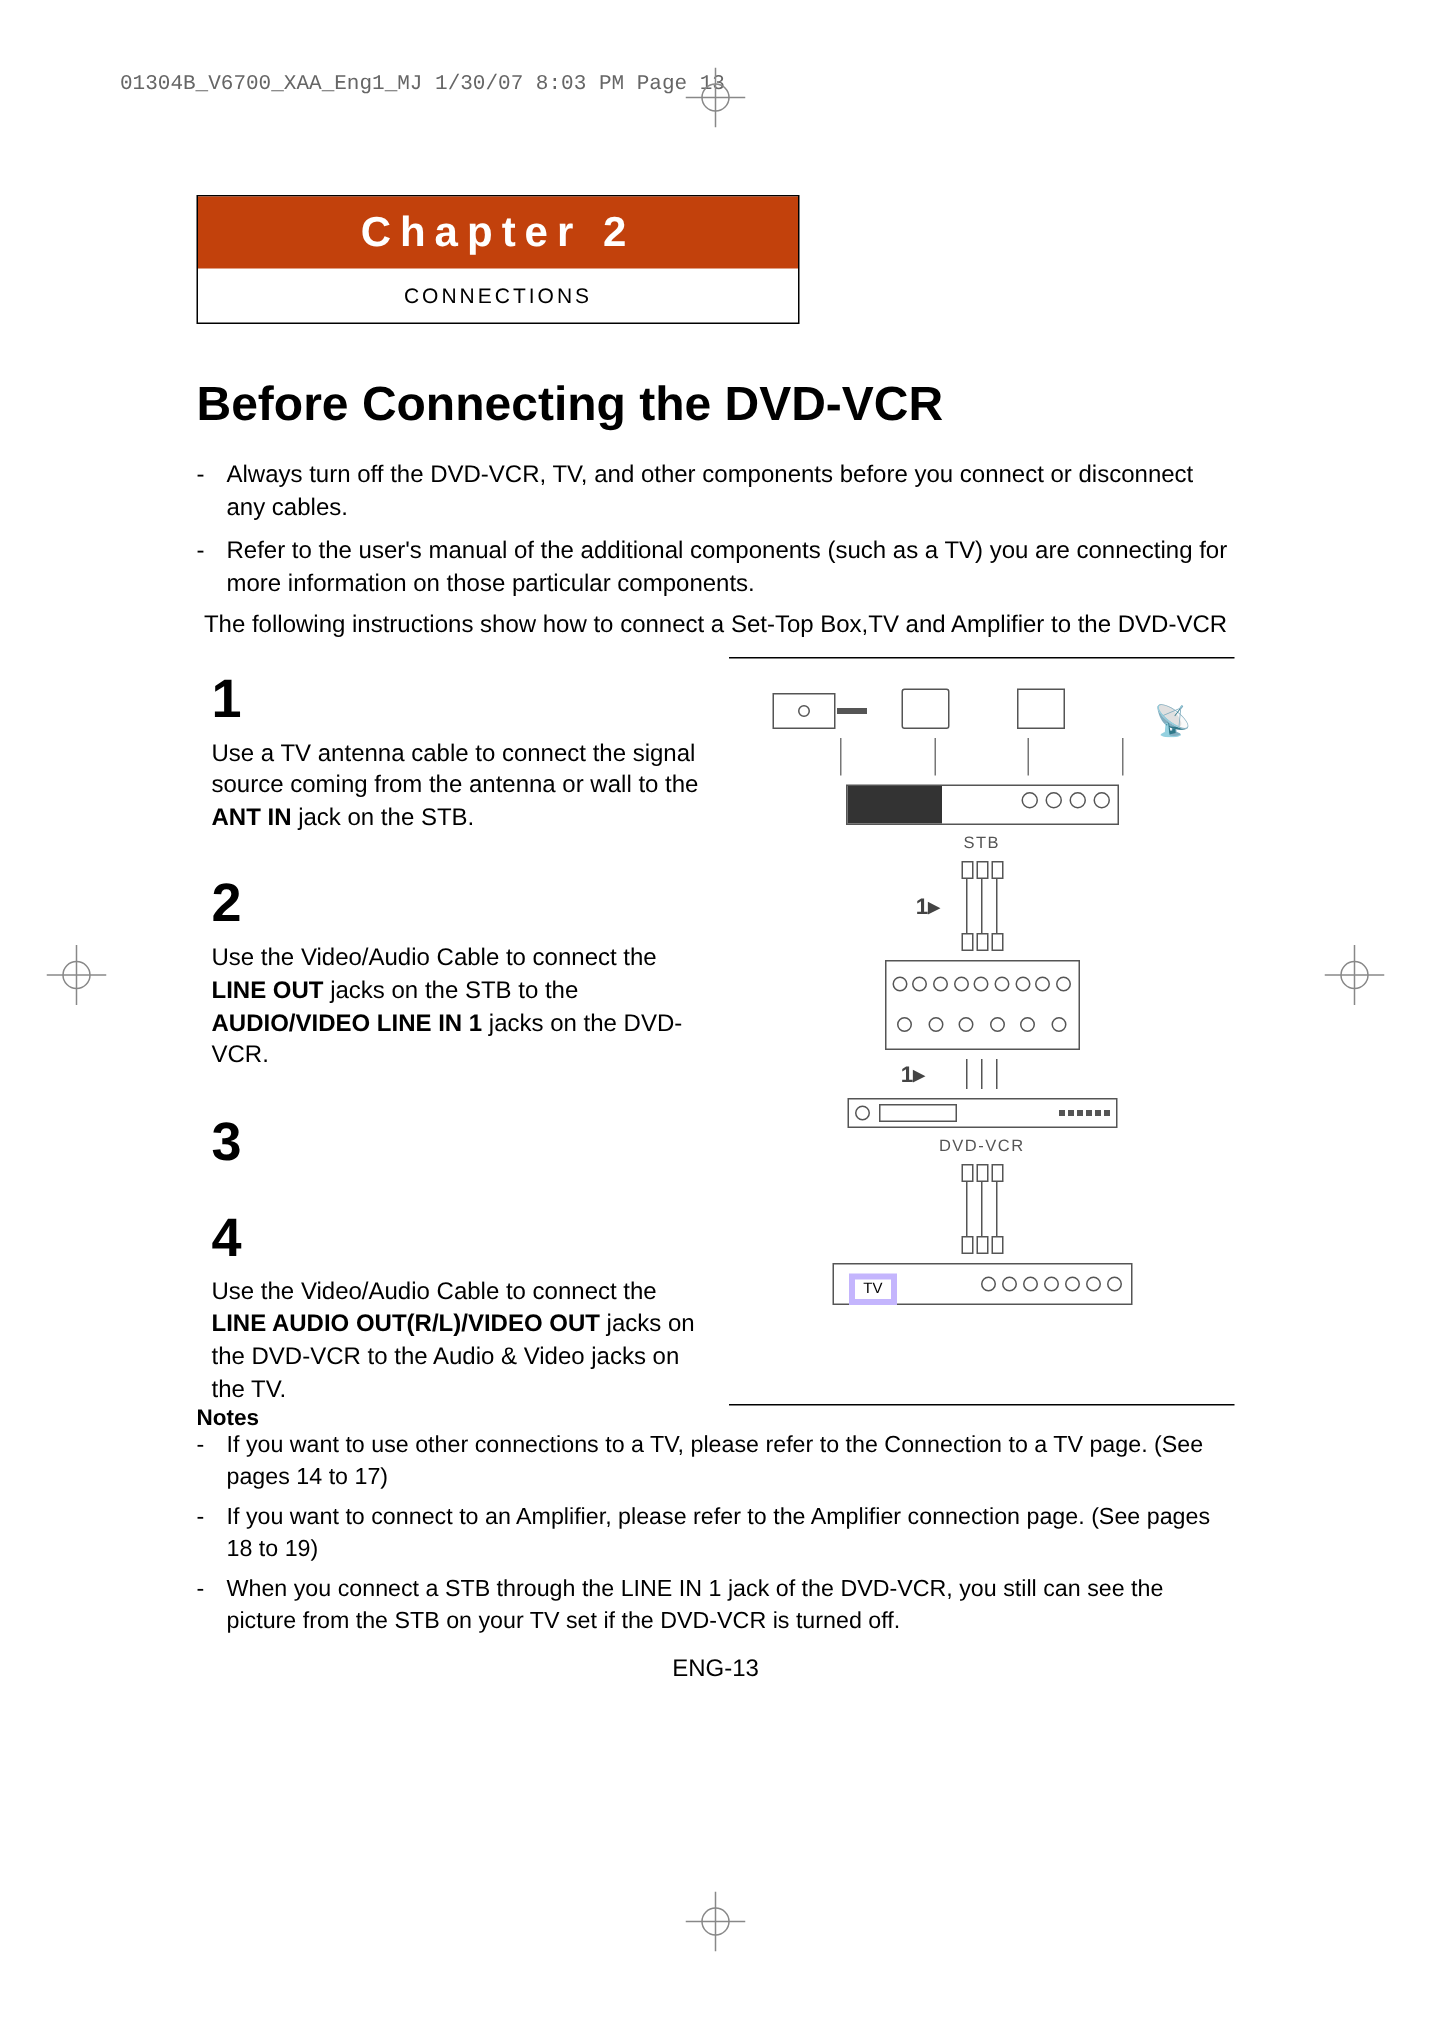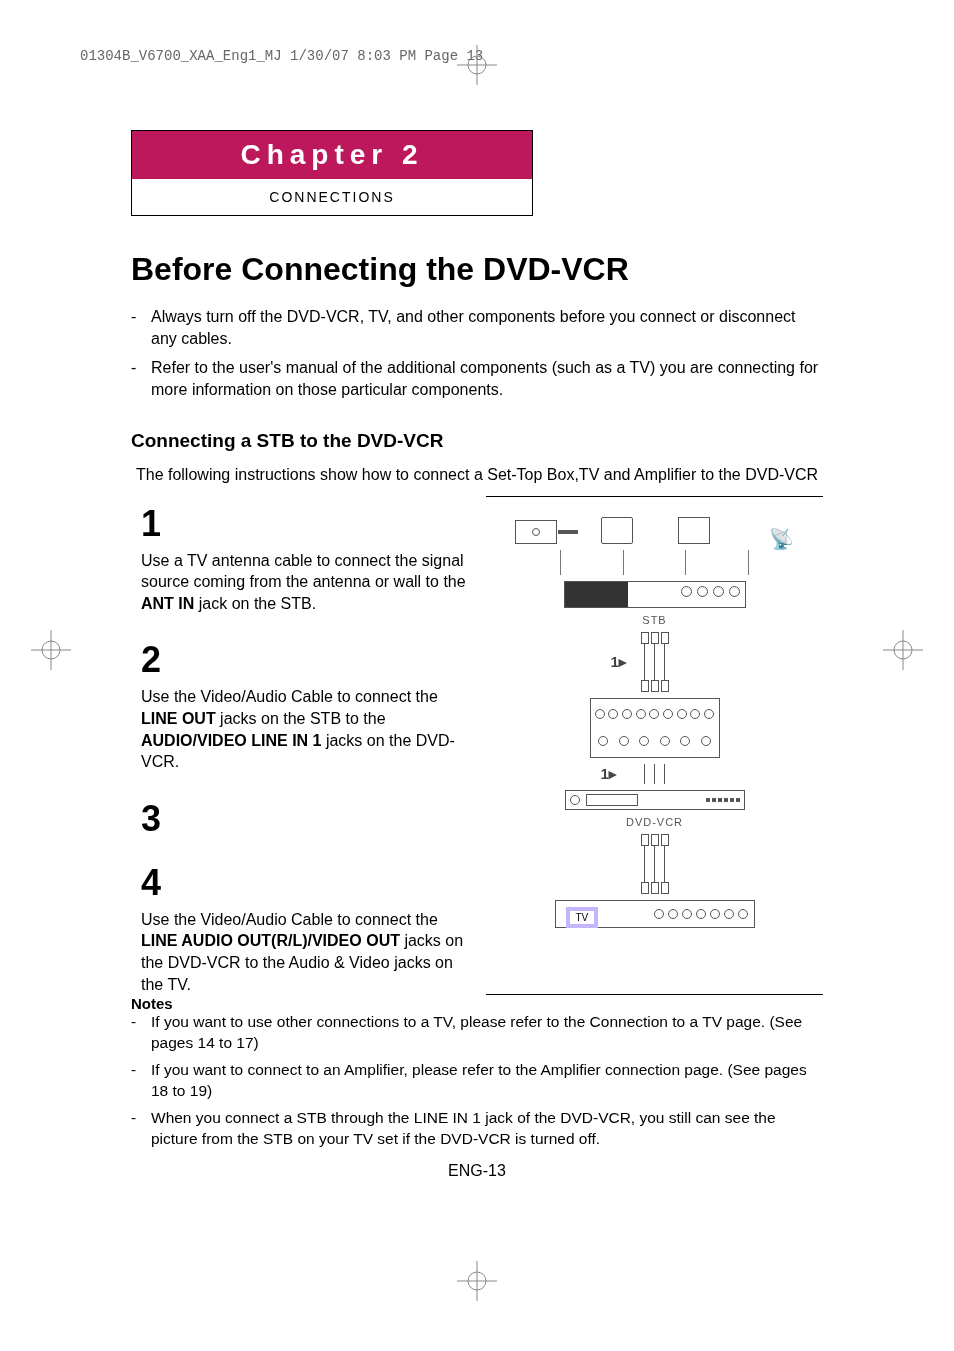--- a/index.html
+++ b/index.html
@@ -48,21 +48,21 @@
       left: 115px;
       right: 115px;
     }
     .chapter-box {
       display: inline-block;
       border: 1px solid #000;
       width: 400px;
       text-align: center;
     }
     .chapter-black {
-      background: #be185d;
+      background: #c2410c;
       color: #fff;
       font-size: 28px;
       font-weight: bold;
       letter-spacing: 6px;
       padding: 8px 0;
       font-family: Arial, sans-serif;
     }
     .chapter-label {
       font-size: 14px;
       letter-spacing: 2px;
@@ -265,21 +265,20 @@
       <div class="intro-item">
         <span class="dash">-</span>
         <span>Always turn off the DVD-VCR, TV, and other components before you connect or disconnect any cables.</span>
       </div>
       <div class="intro-item">
         <span class="dash">-</span>
         <span>Refer to the user's manual of the additional components (such as a TV) you are connecting for more information on those particular components.</span>
       </div>
     </div>
 
-    <div class="sub-heading">Connecting a STB to the DVD-VCR</div>
     <div class="sub-intro">The following instructions show how to connect a Set-Top Box,TV and Amplifier to the DVD-VCR</div>
 
     <div class="two-col">
       <div class="left-col">
         <div class="big-num">1</div>
         <div class="step-body">Use a TV antenna cable to connect the signal source coming from the antenna or wall to the <span class="b">ANT IN</span> jack on the STB.</div>
 
         <div class="big-num" style="margin-top:28px">2</div>
         <div class="step-body">Use the Video/Audio Cable to connect the <span class="b">LINE OUT</span> jacks on the STB to the <span class="b">AUDIO/VIDEO LINE IN 1</span> jacks on the DVD-VCR.</div>
 

